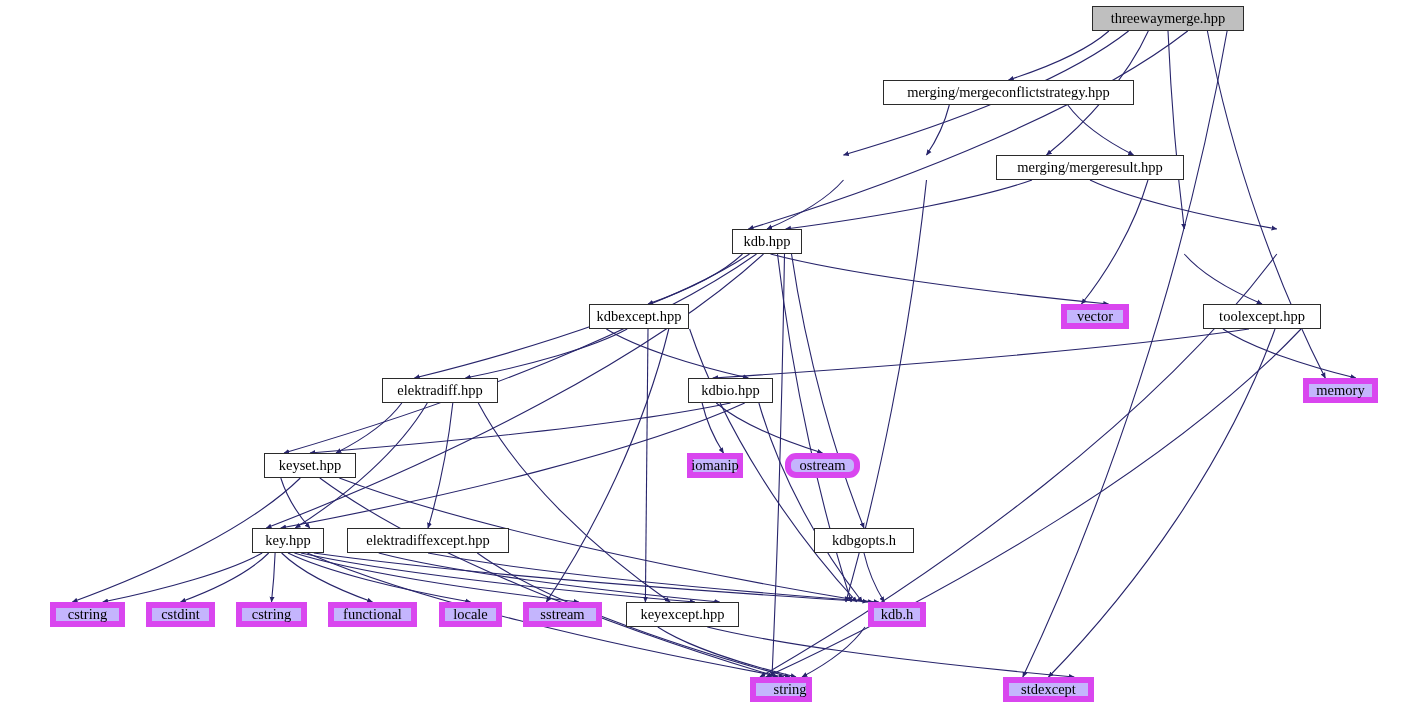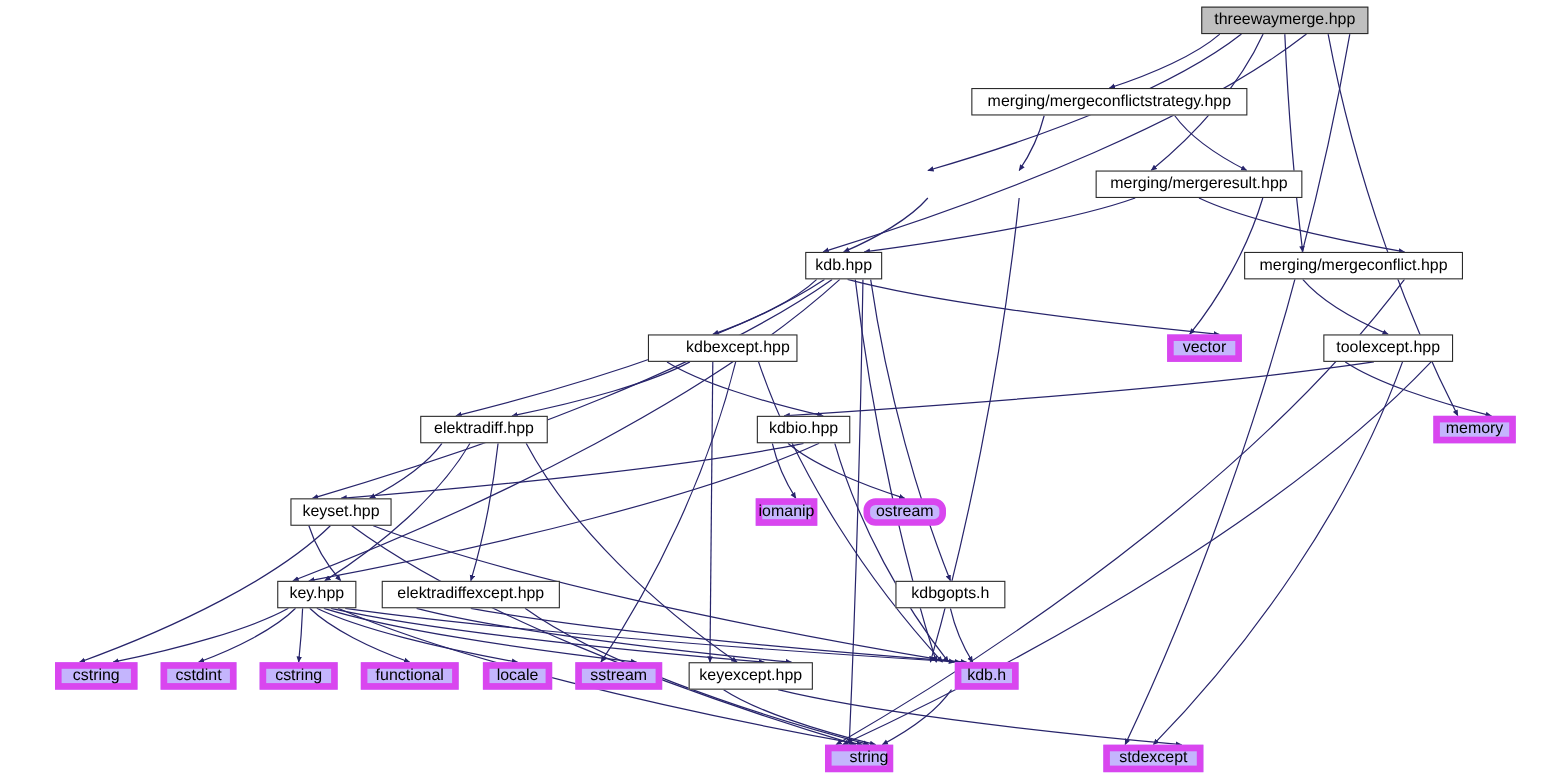--- a/index.html
+++ b/index.html
@@ -5,21 +5,21 @@
   html, body {
     margin: 0;
     padding: 0;
     background: #ffffff;
   }
   #graph-root {
     position: relative;
     width: 1422px;
     height: 709px;
     background: #ffffff;
-    font-family: Liberation Sans, sans-serif;
+    font-family: Liberation Serif, serif;
     overflow: hidden;
   }
   #edge-layer {
     position: absolute;
     left: 0;
     top: 0;
     width: 1422px;
     height: 709px;
     pointer-events: none;
   }
@@ -140,24 +140,21 @@
       </div>
       <div class="node project" style="left: 883px; top: 80px; width: 251px;">
         <span>merging/mergeconflictstrategy.hpp</span>
       </div>
       <div class="node project" style="left: 996px; top: 155px; width: 188px;">
         <span>merging/mergeresult.hpp</span>
       </div>
       <div class="node project" style="left: 732px; top: 229px; width: 70px;">
         <span>kdb.hpp</span>
       </div>
-      <div class="node project" style="left: 1131px; top: 229px; width: 199px;">
-        <span>merging/mergeconflict.hpp</span>
-      </div>
-      <div class="node project" style="left: 589px; top: 304px; width: 136px; justify-content: flex-end;">
+      <div class="node project" style="left: 589px; top: 304px; width: 100px;">
         <span>kdbexcept.hpp</span>
       </div>
       <div class="node system" style="left: 1061px; top: 304px; width: 68px;">
         <span>vector</span>
       </div>
       <div class="node project" style="left: 1203px; top: 304px; width: 118px;">
         <span>toolexcept.hpp</span>
       </div>
       <div class="node project" style="left: 382px; top: 378px; width: 116px;">
         <span>elektradiff.hpp</span>

